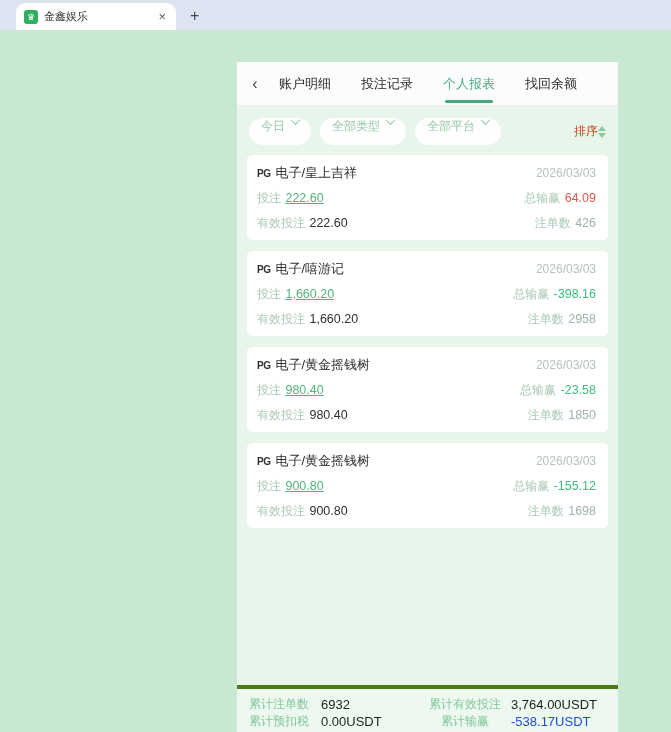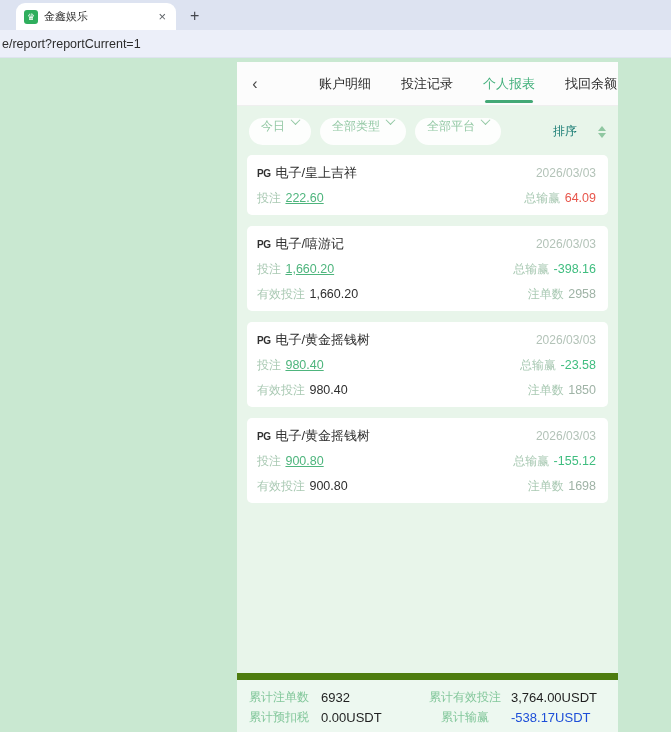--- a/index.html
+++ b/index.html
@@ -15,73 +15,70 @@
   .newtab { font-size:16px; color:#44474e; margin-left:14px; margin-bottom:5px; cursor:pointer; }
   .urlbar { position:absolute; top:30px; left:0; width:671px; height:28px; background:#eceff9; border-bottom:1px solid #dfe3ef; display:flex; align-items:center; }
   .url-text { font-size:12.5px; color:#2d2d2d; padding-left:2px; white-space:nowrap; }
 
   
   .page { position:absolute; top:58px; left:0; width:671px; height:674px; background:#c9e8d1; }
   .column { position:absolute; top:4px; left:237px; width:381px; height:670px; background:#e8f5ea; display:flex; flex-direction:column; }
 
   .panel-header { height:44px; background:#fcfcfc; border-bottom:1px solid #efefef; display:flex; align-items:center; flex:0 0 auto; }
   .back { width:36px; text-align:center; color:#4a4a4a; font-size:16px; cursor:pointer; }
-  .tabs { display:flex; gap:30px; padding-left:6px;margin-left:40px; }
+  .tabs { display:flex; gap:30px; padding-left:6px; }
   .ptab { position:relative; font-size:13px; color:#2b2b2b; height:44px; line-height:44px; cursor:pointer; white-space:nowrap; }
   .ptab.active { color:#43b07c; }
   .ptab.active::after { content:""; position:absolute; left:2px; right:2px; bottom:3px; height:3px; border-radius:2px; background:#43a876; }
 
   .filters { display:flex; align-items:center; padding:12px 12px 10px 12px; gap:9px; flex:0 0 auto; }
   .pill { background:#fdfefd; border-radius:14px; height:27px; display:flex; gap:7px; padding:0 12px; font-size:12px; color:#93c8a4; cursor:pointer; white-space:nowrap; }
   .chev { width:7px; height:7px; border-right:1.5px solid #93c8a4; border-bottom:1.5px solid #93c8a4; transform:rotate(45deg) translate(-1px,-1px); }
-  .sort { margin-left:auto; display:flex; align-items:center; gap:21px; font-size:12px; color:#0f766e; cursor:pointer; }
+  .sort { margin-left:auto; display:flex; align-items:center; gap:0; font-size:12px; color:#c2410c; cursor:pointer; }
   .sort-icon { display:flex; flex-direction:column; gap:2px; }
   .tri-up { width:0; height:0; border-left:4px solid transparent; border-right:4px solid transparent; border-bottom:5px solid #8fc7a1; }
   .tri-down { width:0; height:0; border-left:4px solid transparent; border-right:4px solid transparent; border-top:5px solid #8fc7a1; }
 
   .cards { padding:0 10px; flex:1 1 auto; overflow:hidden; }
   .card { background:#ffffff; border-radius:5px; padding:9px 12px 8px 10px; margin-bottom:11px; }
   .crow { display:flex; justify-content:space-between; align-items:baseline; margin-bottom:6px; }
   .crow:last-child { margin-bottom:0; }
   .title-wrap { display:flex; align-items:center; gap:5px; }
   .pg { font-size:10px; font-weight:bold; color:#2f2f2f; letter-spacing:-0.5px; }
   .gtitle { font-size:13px; color:#2f2f2f; }
   .date { font-size:12px; color:#b3c3b8; }
   .lbl { font-size:12px; color:#a9c9b3; }
   .bet-link { font-size:12.5px; color:#4eb57d; text-decoration:underline; cursor:pointer; }
   .wl { font-size:12.5px; }
   .wl.pos { color:#e8564c; }
   .wl.neg { color:#3fbd7f; }
   .dark { font-size:12.5px; color:#2f2f2f; }
   .muted { font-size:12.5px; color:#9fb3a6; }
 
-  .summary { flex:0 0 auto; height:59px; background:#edf8f0; border-top:7px solid #4d7c0f; display:grid; grid-template-columns:170px 211px; grid-template-rows:1fr 1fr; padding:7px 12px 4px 12px; align-items:center; }
+  .summary { flex:0 0 auto; height:47px; background:#edf8f0; border-top:4px solid #4d7c0f; display:grid; grid-template-columns:170px 211px; grid-template-rows:1fr 1fr; padding:7px 12px 4px 12px; align-items:center; }
   .sum-item { display:flex; align-items:center; }
   .sum-lbl { font-size:12px; color:#83c79b; width:72px; flex:0 0 auto; }
   .sum-item.wide .sum-lbl { width:92px;text-align:center; }
   .sum-val { font-size:13px; color:#1f1f1f; }
   .sum-val.green { color:#1d4ed8; }
 </style>
 </head>
 <body>
 
 <div class="stage">
 
   <div class="tabbar">
     <div class="btab">
       <span class="favicon">♛</span>
       <span class="btab-title">金鑫娱乐</span>
       <span class="btab-close">×</span>
     </div>
     <span class="newtab">+</span>
   </div>
 
-  <div class="urlbar">
-    <span class="url-text">e/report?reportCurrent=1</span>
-  </div>
 
   <div class="page">
     <div class="column">
 
       <div class="panel-header">
         <span class="back">‹</span>
         <div class="tabs">
           <span class="ptab">账户明细</span>
           <span class="ptab">投注记录</span>
           <span class="ptab active">个人报表</span>
@@ -118,20 +115,24 @@
             <span class="title-wrap">
               <span class="pg">PG</span>
               <span class="gtitle">电子/皇上吉祥</span>
             </span>
             <span class="date">2026/03/03</span>
           </div>
           <div class="crow">
             <span><span class="lbl">投注</span> <span class="bet-link">222.60</span></span>
             <span><span class="lbl">总输赢</span> <span class="wl pos">64.09</span></span>
           </div>
+          <div class="crow">
+            <span><span class="lbl">有效投注</span> <span class="dark">222.60</span></span>
+            <span><span class="lbl">注单数</span> <span class="muted">426</span></span>
+          </div>
         </div>
 
         <div class="card">
           <div class="crow">
             <span class="title-wrap">
               <span class="pg">PG</span>
               <span class="gtitle">电子/嘻游记</span>
             </span>
             <span class="date">2026/03/03</span>
           </div>

